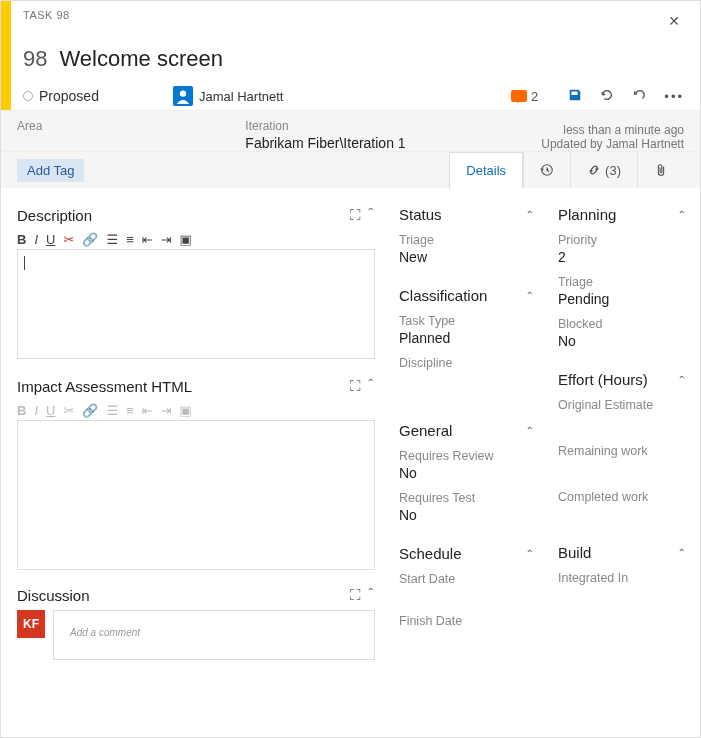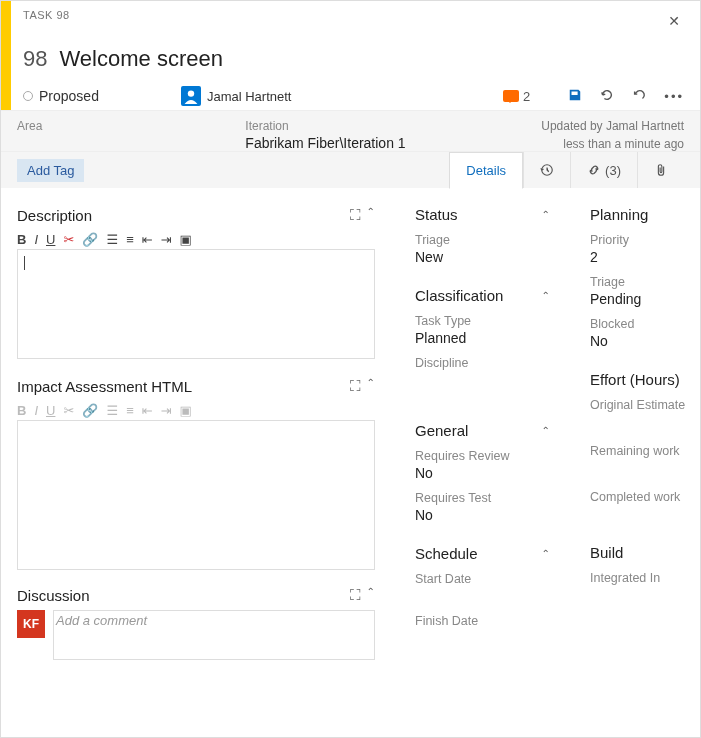--- a/index.html
+++ b/index.html
@@ -5,57 +5,57 @@
   * { box-sizing: border-box; margin: 0; padding: 0; }
   body { font-family: "Segoe UI", Arial, sans-serif; font-size: 13px; color: #333; background: #fff; width: 701px; height: 738px; overflow: hidden; border: 1px solid #ddd; }
   .header-strip { display: flex; align-items: flex-start; }
   .yellow-bar { width: 10px; background: #ffcc00; align-self: stretch; }
   .header-content { flex: 1; padding: 8px 16px 4px 12px; }
   .task-label { font-size: 11px; color: #777; letter-spacing: 0.5px; }
   .title-row { display: flex; align-items: center; margin-top: 13px; }
   .task-id { font-size: 22px; color: #555; font-weight: 300; margin-right: 12px; }
   .task-title { font-size: 22px; font-weight: 300; color: #222; }
   .close-icon { font-size: 14px; color: #555; cursor: pointer; padding: 4px; margin-left: auto; }
-  .meta-row { display: flex; align-items: center; margin-top: 14px; gap: 8px; }
+  .meta-row { display: flex; align-items: center; margin-top: 14px; }
   .state-dot { width: 10px; height: 10px; border-radius: 50%; border: 1.5px solid #aaa; display: inline-block; margin-right: 6px; }
   .state-text { font-size: 14px; color: #333; }
   .assignee { display: flex; align-items: center; margin-left: 74px; }
   .avatar-sm { width: 20px; height: 20px; background: #0078d4; color: #fff; display: inline-flex; align-items: center; justify-content: center; font-size: 10px; margin-right: 6px; border-radius: 2px; }
   .comment-pill { display: flex; align-items: center; color: #555; margin-left: auto; margin-right: 30px; }
   .comment-bubble { width: 16px; height: 12px; background: #ff6a00; border-radius: 2px; position: relative; margin-right: 4px; }
   .comment-bubble::after { content: ""; position: absolute; bottom: -4px; left: 4px; border: 3px solid transparent; border-top-color: #ff6a00; }
   .toolbar-icons { display: flex; gap: 18px; align-items: center; color: #555; }
   .toolbar-icons span, .toolbar-icons svg { cursor: pointer; }
   .info-band { display: flex; background: #f5f5f5; border-top: 1px solid #eee; border-bottom: 1px solid #eee; padding: 8px 16px 0 16px; gap: 18px; }
   .info-col { flex: 1; }
   .info-label { font-size: 12px; color: #888; }
   .info-value { font-size: 14px; color: #222; margin-top: 2px; }
   .info-right { text-align: right; font-size: 12px; color: #777; flex: 1; }
   .tag-tabs-row { display: flex; align-items: center; background: #f5f5f5; padding: 0 16px; }
   .add-tag { background: #d9e6f2; color: #2a5a9e; font-size: 13px; padding: 4px 10px; border-radius: 0; cursor: pointer; margin: 6px 0; }
   .tabs { margin-left: auto; display: flex; align-items: stretch; }
   .tab { padding: 10px 16px; font-size: 13px; color: #555; cursor: pointer; display: flex; align-items: center; gap: 4px; border-left: 1px solid #e2e2e2; }
   .tab.active { background: #fff; color: #106ebe; border: 1px solid #ddd; border-bottom: 1px solid #fff; margin-bottom: -1px; }
-  .body { display: flex; padding: 8px 16px 16px 16px; gap: 40px; }
+  .body { display: flex; padding: 8px 16px 16px 16px; gap: 24px; }
   .col-left { flex: 0 0 358px; }
   .col-mid { flex: 0 0 135px; }
   .col-right { flex: 0 0 128px; }
   .section-title { font-size: 15px; font-weight: 400; color: #222; display: flex; align-items: center; margin: 10px 0 6px 0; }
   .section-title .sp { margin-left: auto; display: flex; gap: 6px; color: #666; }
   .rte-toolbar { display: flex; gap: 8px; align-items: center; color: #444; font-size: 13px; padding: 2px 0; }
   .rte-toolbar.dim { color: #bbb; }
   .rte-box { border: 1px solid #ddd; min-height: 110px; padding: 6px; font-size: 13px; color: #999; }
   .rte-box.tall { min-height: 150px; }
   .field-lbl { font-size: 12.5px; color: #888; margin-top: 10px; }
   .field-val { font-size: 14px; color: #222; margin-top: 2px; }
   .chev { font-size: 10px; color: #555; }
   .discussion { margin-top: 16px; }
   .disc-row { display: flex; gap: 8px; margin-top: 4px; }
   .disc-avatar { width: 28px; height: 28px; background: #d4361f; color: #fff; display: flex; align-items: center; justify-content: center; font-size: 12px; font-weight: bold; }
-  .disc-input { flex: 1; border: 1px solid #ddd; min-height: 50px; padding: 2px; font-size: 13px; font-style: italic; color: #999; }
+  .disc-input { flex: 1; border: 1px solid #ddd; min-height: 50px; padding: 16px; font-size: 10px; font-style: italic; color: #999; }
   .icon-svg { width: 14px; height: 14px; }
   .sect-row { display: flex; align-items: center; justify-content: space-between; margin-top: 10px; }
   .sect-row .hname { font-size: 15px; color: #222; }
   .cursor-line { border-right: 1px solid #444; height: 14px; display: inline-block; }
   .rte-toolbar .b { font-weight: bold; }
   .rte-toolbar .i { font-style: italic; }
   .rte-toolbar .u { text-decoration: underline; }
 </style>
 </head>
 <body>
@@ -113,22 +113,22 @@
 
 <div class="info-band">
   <div class="info-col">
     <div class="info-label">Area</div>
   </div>
   <div class="info-col">
     <div class="info-label">Iteration</div>
     <div class="info-value">Fabrikam Fiber\Iteration 1</div>
   </div>
   <div class="info-right">
+    <div style="margin-top:4px;">less than a minute ago</div>
     <div>Updated by Jamal Hartnett</div>
-    <div style="margin-top:4px;">less than a minute ago</div>
   </div>
 </div>
 
 <div class="tag-tabs-row">
   <span class="add-tag">Add Tag</span>
   <div class="tabs">
     <div class="tab active">Details</div>
     <div class="tab">
       <svg class="icon-svg" viewBox="0 0 16 16">
           <circle cx="8" cy="8" r="6" fill="none" stroke="currentColor" stroke-width="1.3"></circle>

